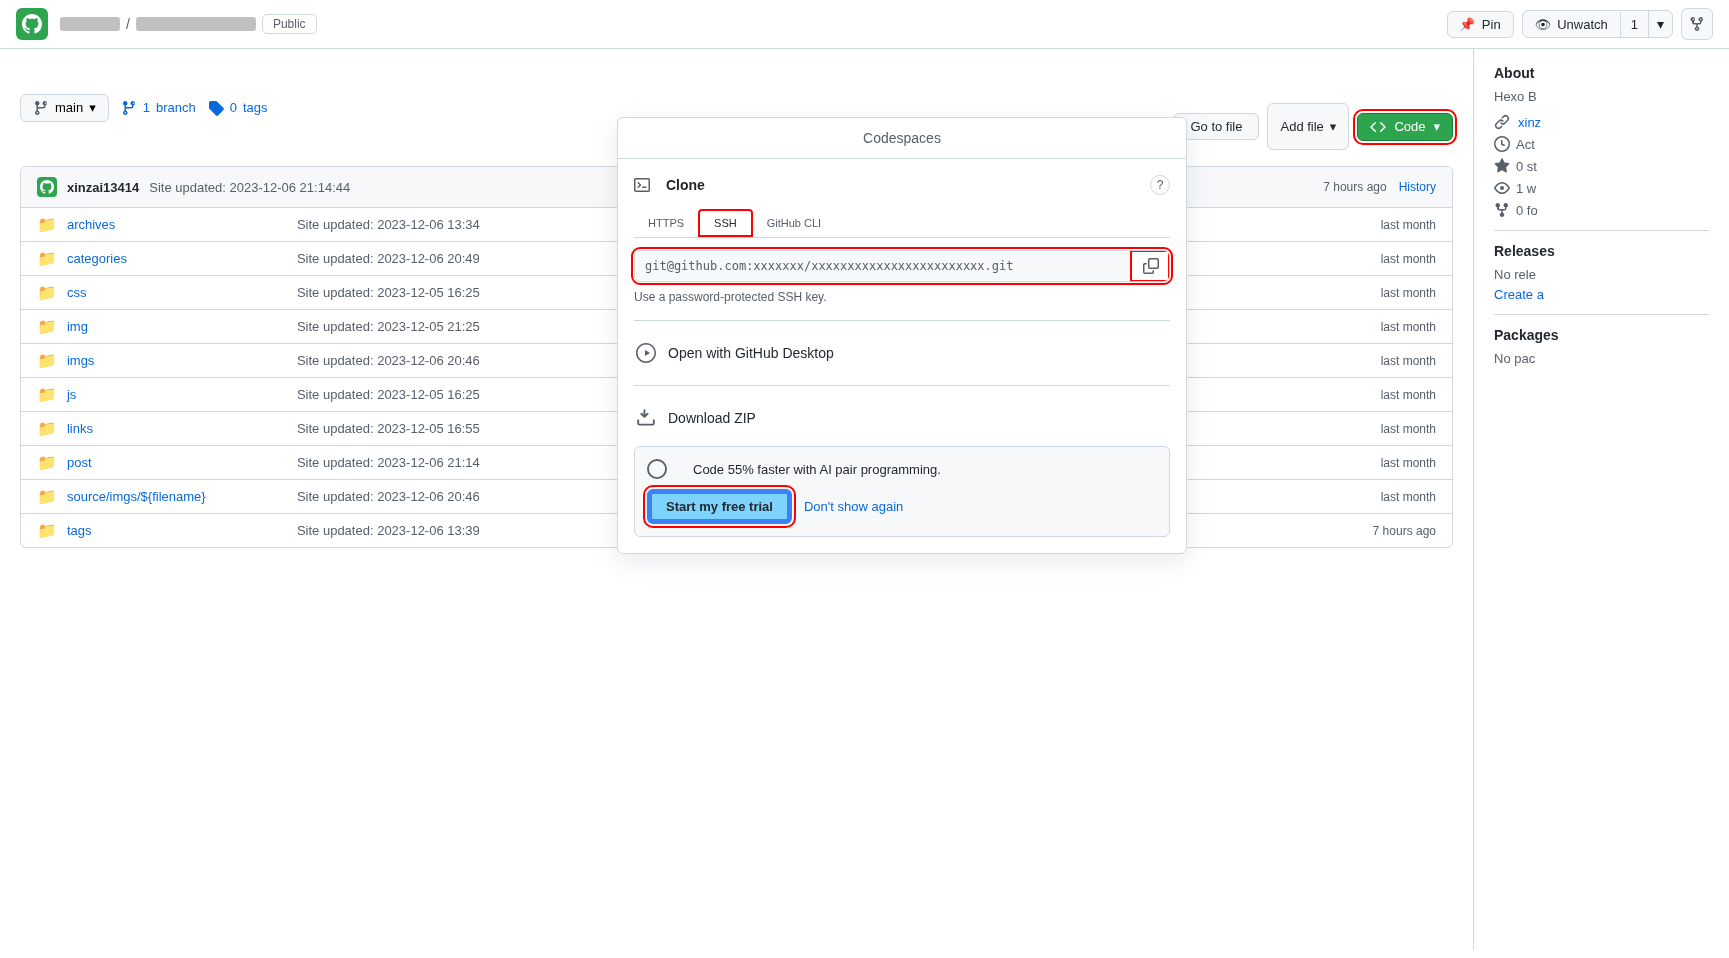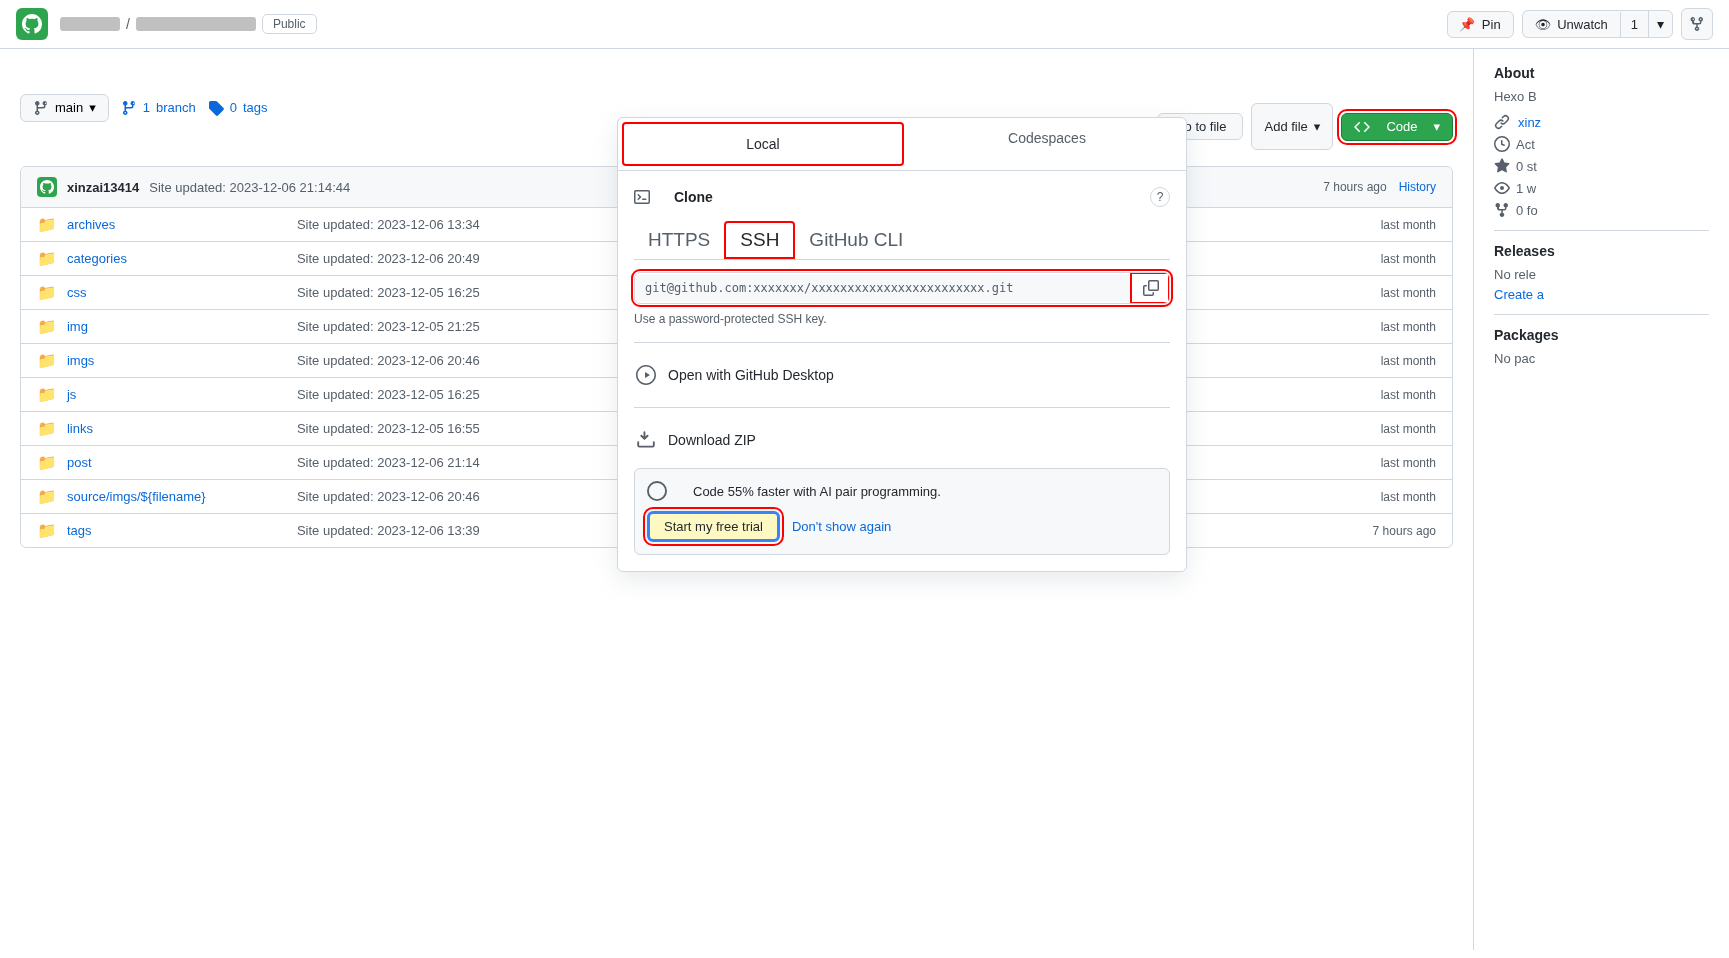--- a/index.html
+++ b/index.html
@@ -159,21 +159,21 @@
       border: 1px solid #d0d7de;
       border-radius: 6px;
       padding: 15px 12px;
       background: #f6f8fa;
       cursor: pointer;
       font-size: 13px;
       font-weight: 500;
       color: #24292f;
     }
     .code-btn {
-      display: flex; align-items: center; gap: 16px;
+      display: flex; align-items: center; gap: 8px;
       border: 1px solid #1a7f37;
       border-radius: 6px;
       padding: 5px 12px;
       background: #2da44e;
       cursor: pointer;
       font-size: 13px;
       font-weight: 500;
       color: #fff;
       outline: 2px solid #f00;
       outline-offset: 2px;
@@ -311,42 +311,42 @@
       color: #57606a;
     }
     .dropdown-body {
       padding: 16px;
     }
     .clone-header {
       display: flex; align-items: center; justify-content: space-between;
       margin-bottom: 14px;
     }
     .clone-title {
-      display: flex; align-items: center; gap: 24px;
+      display: flex; align-items: center; gap: 16px;
       font-weight: 600;
       font-size: 14px;
     }
     .clone-help {
       width: 20px; height: 20px;
       border: 1px solid #d0d7de;
       border-radius: 50%;
       display: flex; align-items: center; justify-content: center;
       font-size: 12px;
       color: #57606a;
       cursor: pointer;
     }
     .clone-protocol-tabs {
       display: flex;
       gap: 0;
       margin-bottom: 12px;
       border-bottom: 1px solid #d0d7de;
     }
     .proto-tab {
       padding: 6px 14px;
-      font-size: 19px;
+      font-size: 11px;
       cursor: pointer;
       color: #57606a;
       border: none;
       background: none;
     }
     .proto-tab.active {
       color: #24292f;
       font-weight: 500;
       border: 2px solid #f00;
       border-radius: 4px 4px 0 0;
@@ -414,26 +414,26 @@
     .ai-promo-text {
       font-size: 13px;
       color: #24292f;
       margin-bottom: 10px;
       display: flex; align-items: center; gap: 26px;
     }
     .ai-promo-actions {
       display: flex; align-items: center; gap: 12px;
     }
     .trial-btn {
-      border: 3px solid #3b82f6;
+      border: 5px solid #3b82f6;
       border-radius: 6px;
       padding: 5px 14px;
-      background: #fef9c3;
-      font-size: 13px;
-      font-weight: 400;
+      background: #7dd3fc;
+      font-size: 13px;
+      font-weight: 700;
       cursor: pointer;
       color: #24292f;
       outline: 2px solid #f00;
       outline-offset: 2px;
     }
     .dismiss-link {
       color: #0969da;
       font-size: 13px;
       cursor: pointer;
       text-decoration: none;
@@ -591,21 +591,20 @@
       <span class="folder-icon">📁</span>
       <span class="file-name">tags</span>
       <span class="file-commit">Site updated: 2023-12-06 13:39</span>
       <span class="file-time">7 hours ago</span>
     </div>
         </div>
     </div>
 
     <div class="dropdown-panel">
       <div class="dropdown-tabs">
-        <div class="dropdown-tab active">Local</div>
         <div class="dropdown-tab inactive">Codespaces</div>
       </div>
       <div class="dropdown-body">
 
         <div class="clone-header">
           <div class="clone-title">
             <svg width="16" height="16" viewBox="0 0 16 16" fill="#57606a">
               <path d="M0 2.75C0 1.784.784 1 1.75 1h12.5c.966 0 1.75.784 1.75 1.75v10.5A1.75 1.75 0 0114.25 15H1.75A1.75 1.75 0 010 13.25V2.75zm1.75-.25a.25.25 0 00-.25.25v10.5c0 .138.112.25.25.25h12.5a.25.25 0 00.25-.25V2.75a.25.25 0 00-.25-.25H1.75zM7.25 8a.75.75 0 01-.22.53l-2.25 2.25a.75.75 0 11-1.06-1.06L5.44 8 3.72 6.28a.75.75 0 111.06-1.06l2.25 2.25c.141.14.22.331.22.53zm1.5 1.5a.75.75 0 000 1.5h3a.75.75 0 000-1.5h-3z"></path>
             </svg>
             <span>Clone</span>

